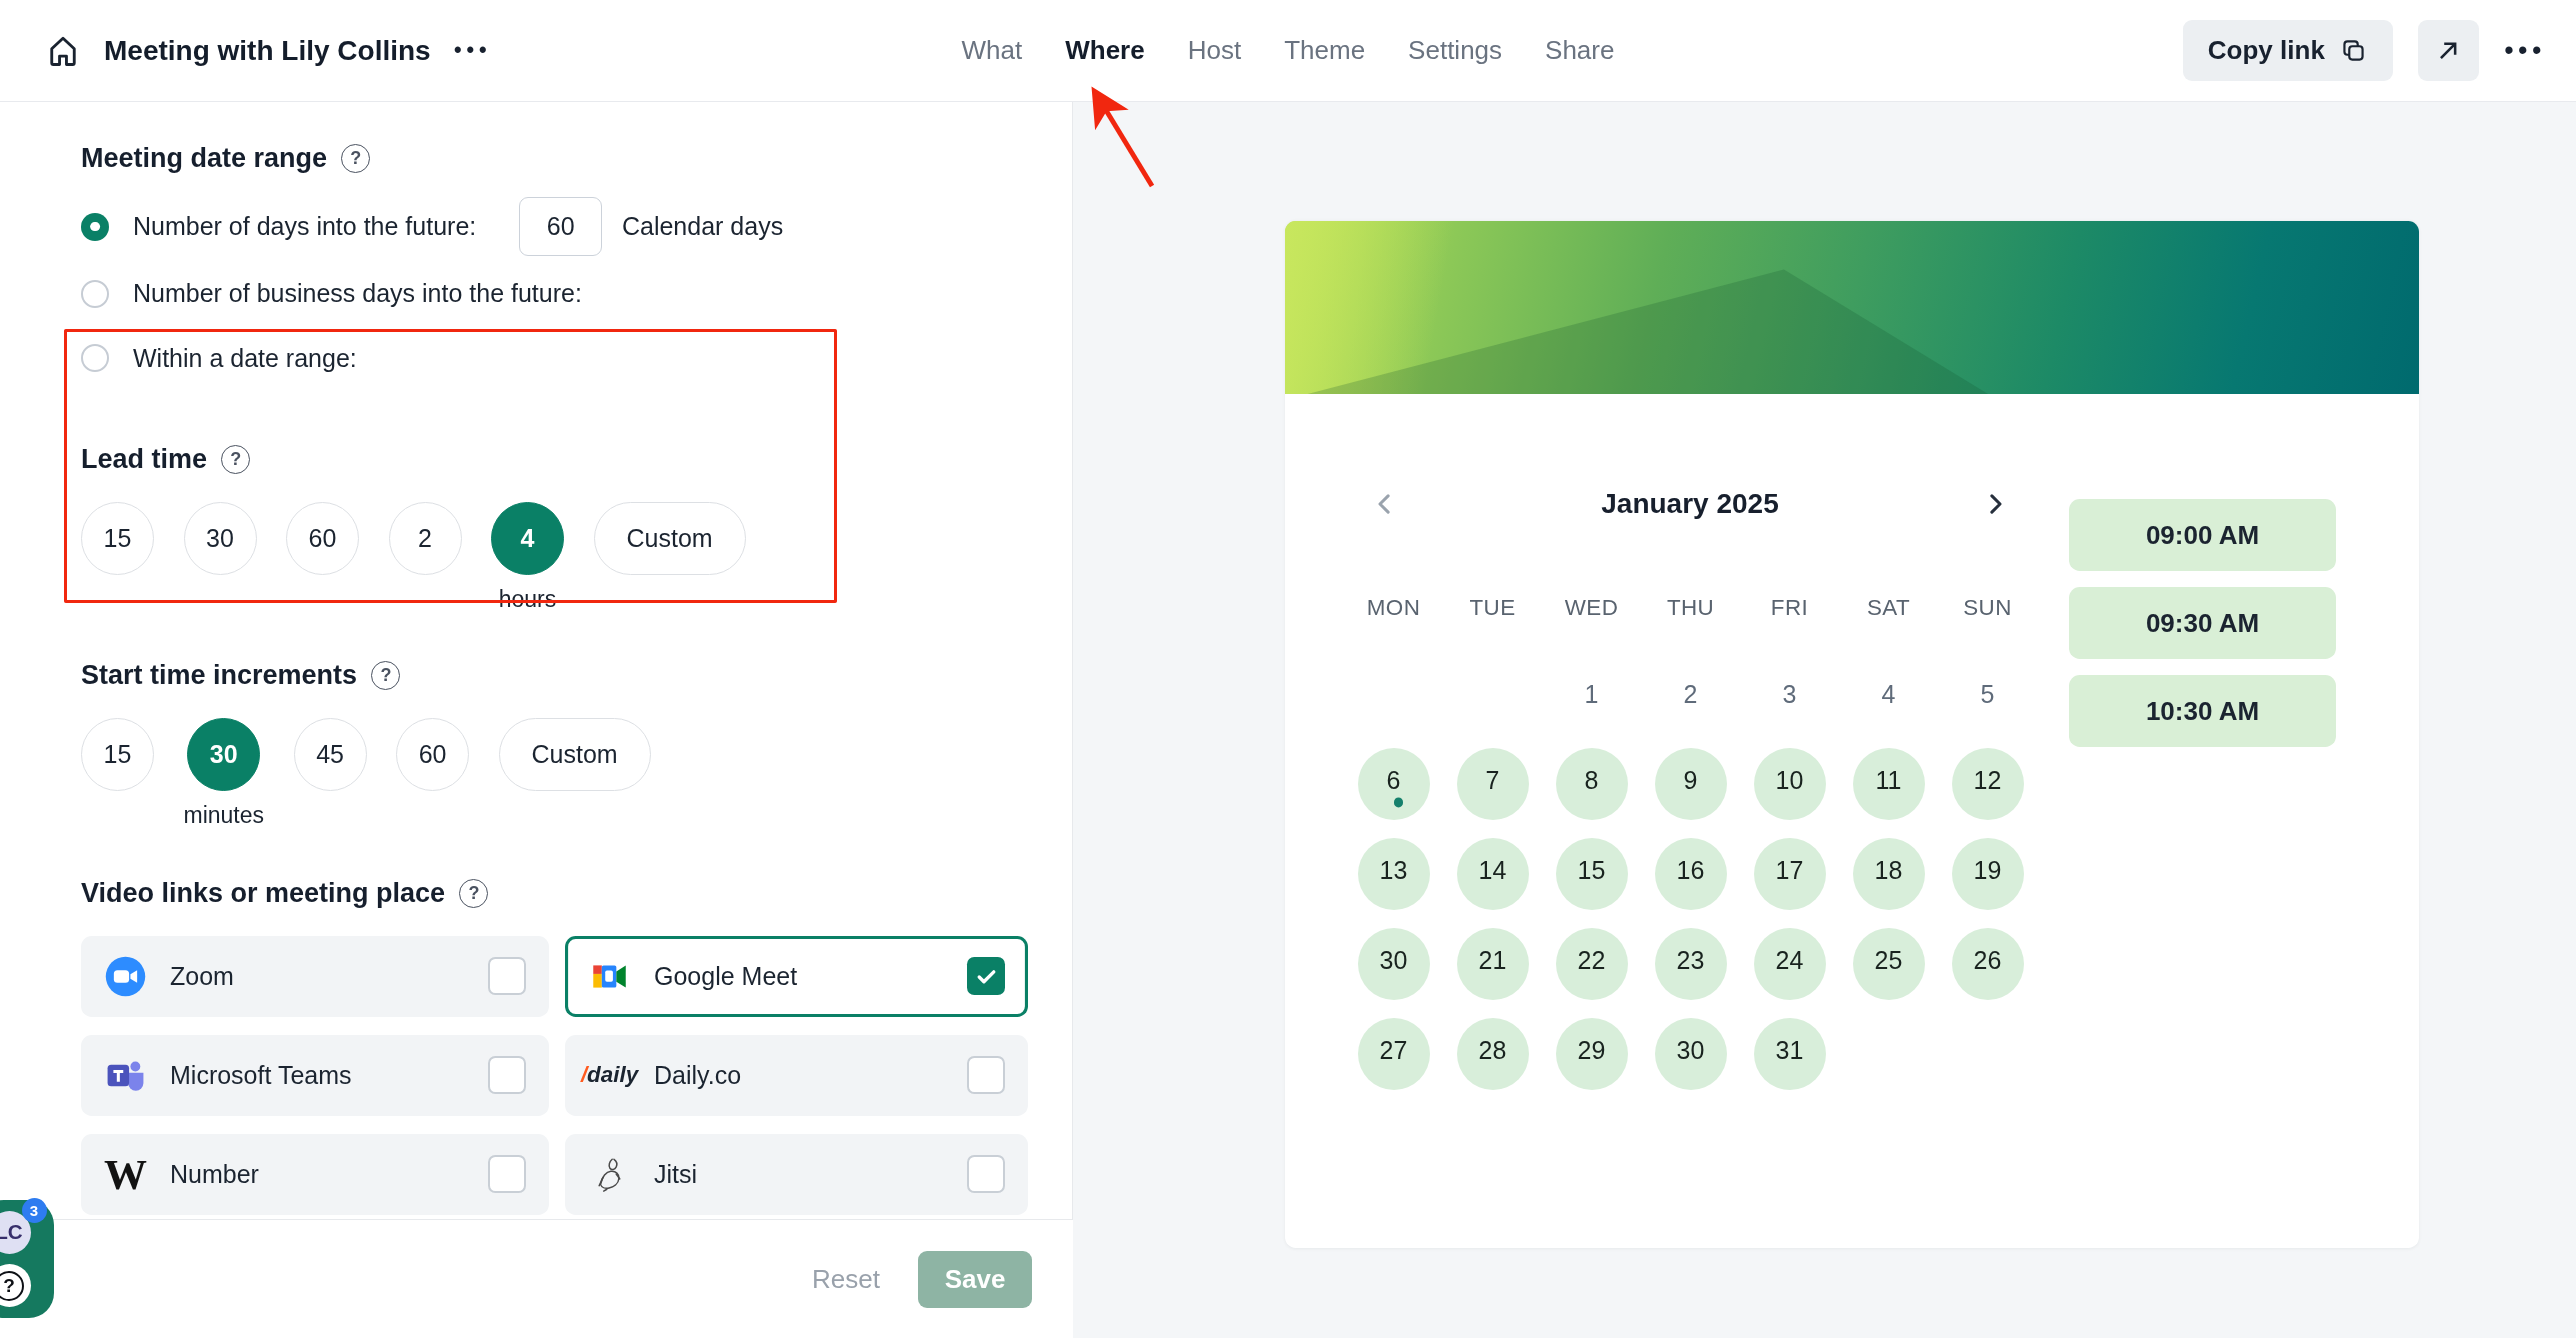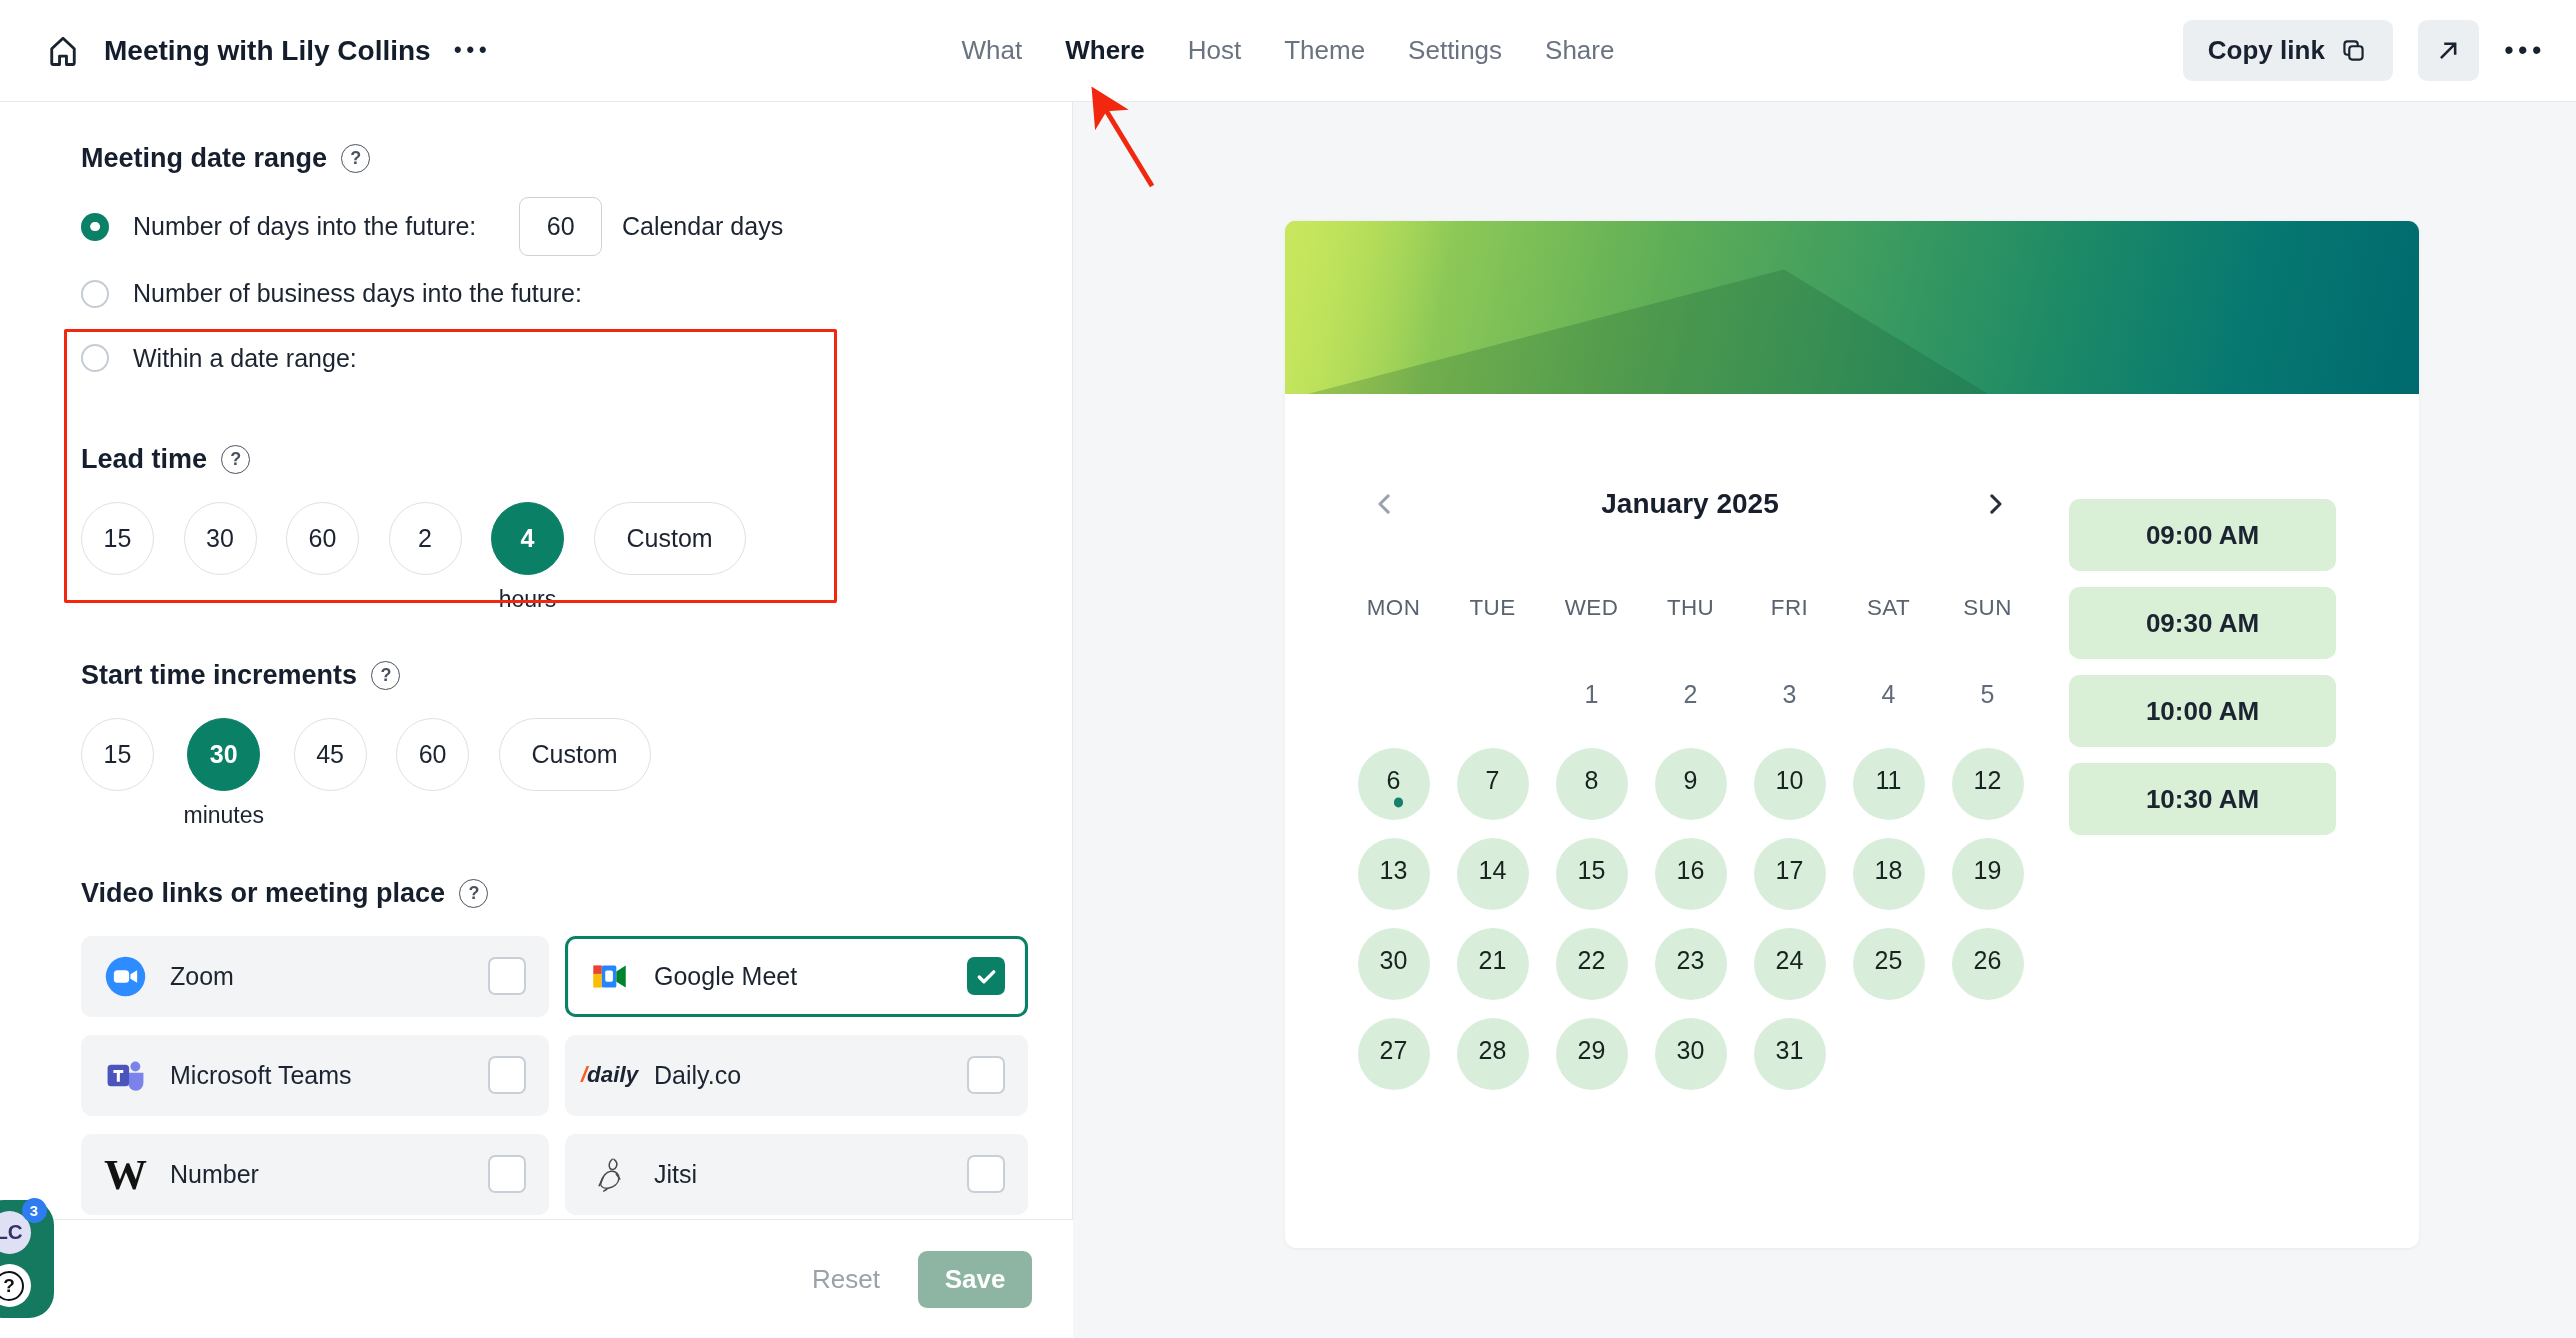--- a/index.html
+++ b/index.html
@@ -496,21 +496,20 @@
           </div>
           <div class="cell">
             <div class="daycircle">
               <span>31</span>
             </div>
           </div>
         </div>
       <div class="slots" id="slots">
           <button class="slot">09:00 AM</button>
           <button class="slot">09:30 AM</button>
-          <button class="slot">10:00 AM</button>
           <button class="slot">10:30 AM</button>
         </div>
     </div>
   </main>
 </div>
 
 <svg class="anno-arrow" viewBox="0 0 2880 1496">
   <defs>
     <marker id="ah" markerWidth="9" markerHeight="9" refX="6.5" refY="4.5" orient="auto">
       <path d="M0.5,0.5 L8.5,4.5 L0.5,8.5 L2.6,4.5 Z" fill="#f1270f"></path>

